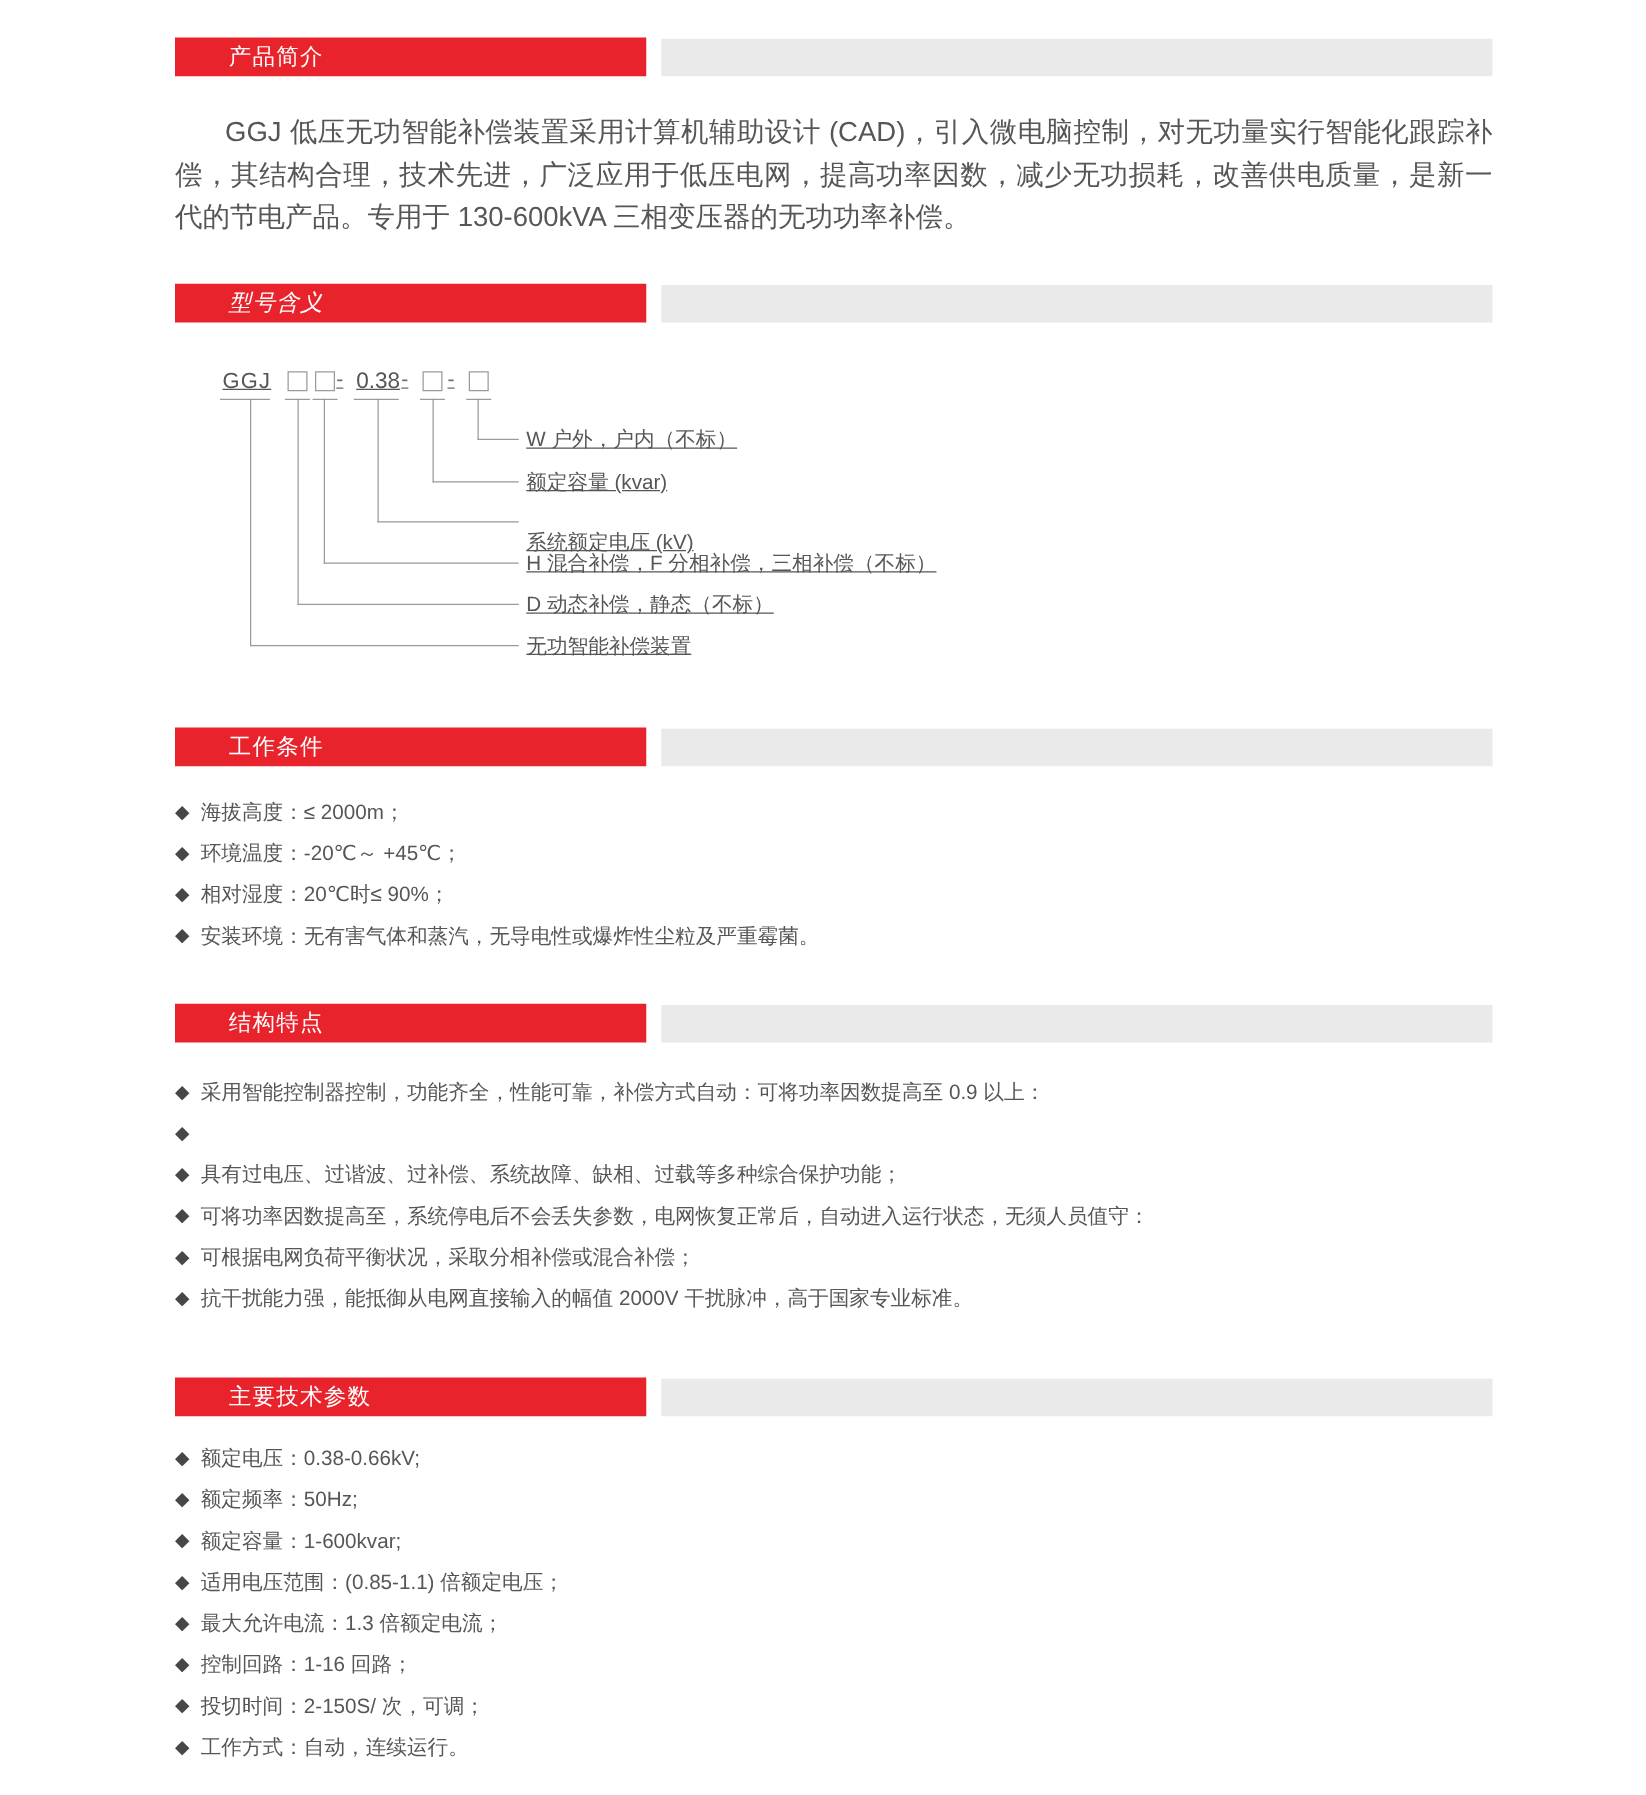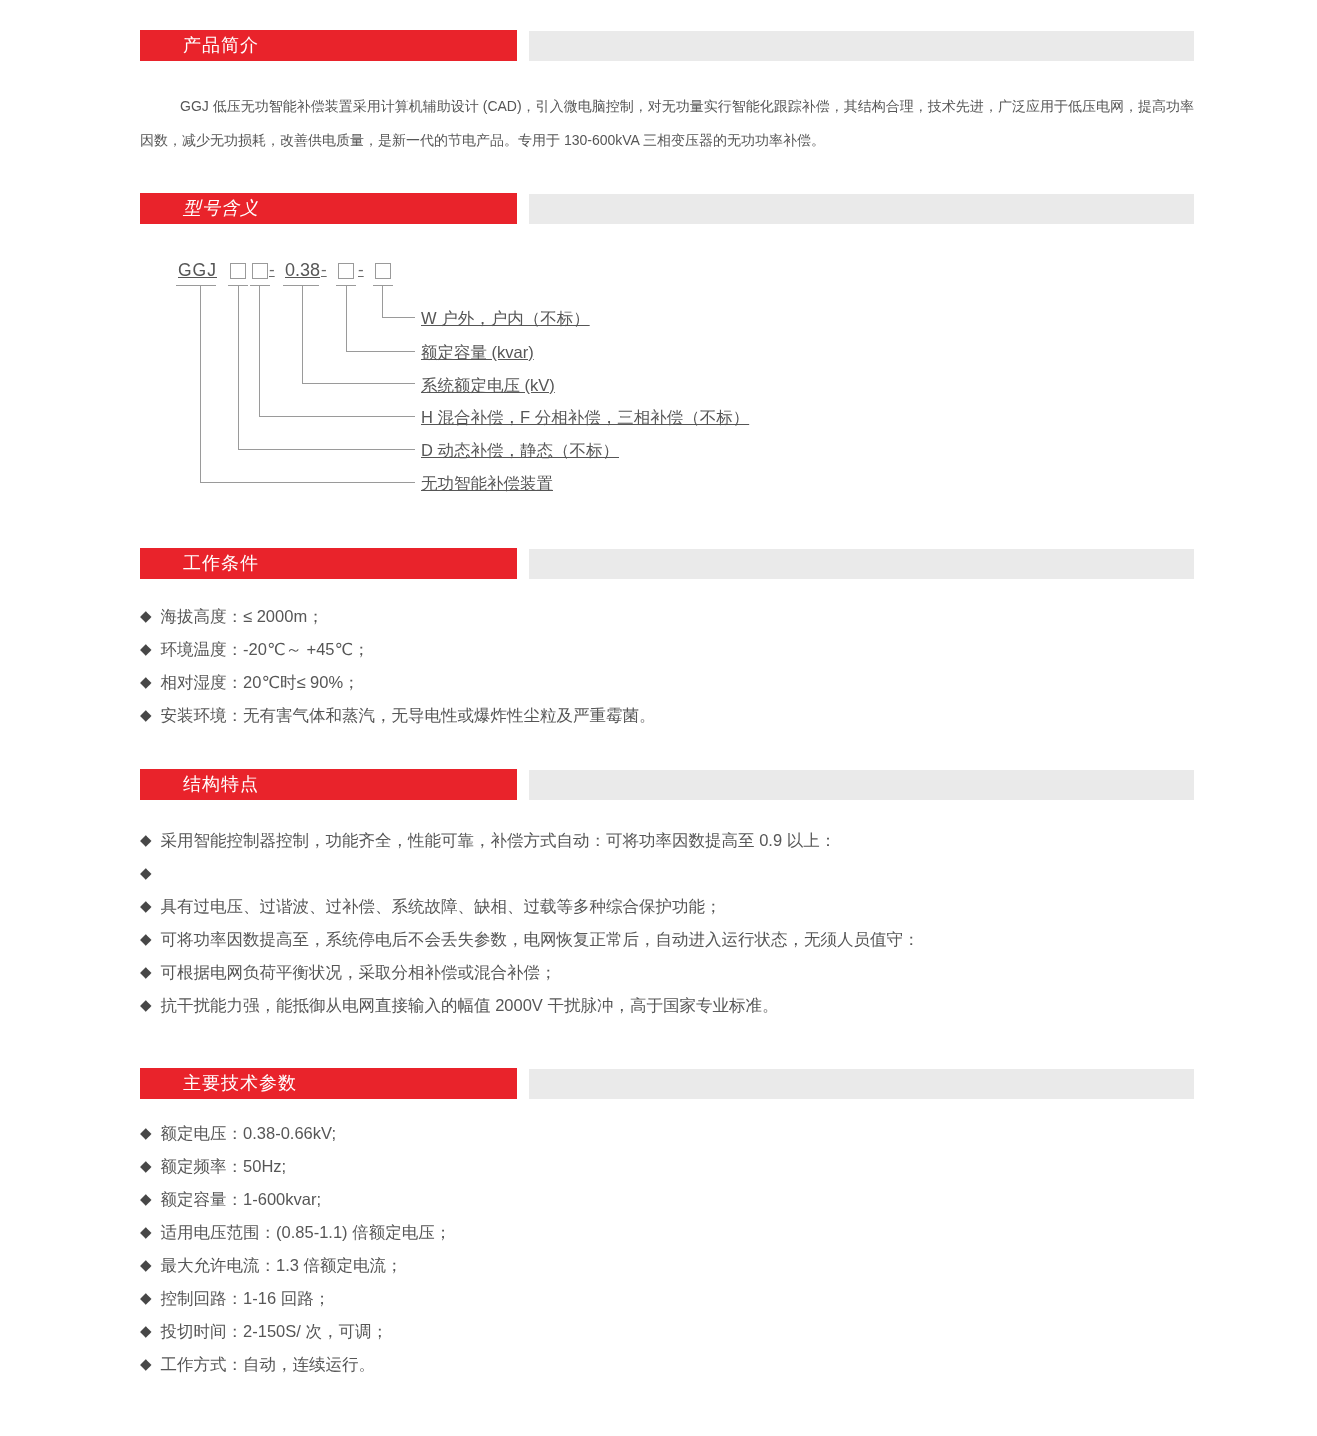--- a/index.html
+++ b/index.html
@@ -30,21 +30,21 @@
     letter-spacing: 1px;
   }
   .sh-gray {
     position: absolute; left: 389px; right: 0; top: 1px;
     height: 30px;
     background: #eaeaea;
   }
   
   .intro-para {
     margin: 28px 0 0 0;
-    font-size: 14px;
+    font-size: 22px;
     line-height: 34px;
     text-indent: 40px;
     text-align: justify;
   }
   .mt-h2 { margin-top: 36px; font-style: italic; }
   .mt-h3 { margin-top: 43px; }
   .mt-h4 { margin-top: 43px; }
   .mt-h5 { margin-top: 52px; }
   
   .diagram {
@@ -84,21 +84,21 @@
   .cVolt { left: 162px; width: 113px; height: 99px; }
   .cH    { left: 119px; width: 156px; height: 132px; }
   .cD    { left: 98px;  width: 177px; height: 165px; }
   .cMain { left: 60px;  width: 215px; height: 198px; }
   .m-label {
     left: 281px;
     font-size: 16.5px;
     line-height: 20px;
     white-space: nowrap;
   }
-  .l1 { top: 48px; } .l2 { top: 82px; } .l3 { top: 115px; }
+  .l1 { top: 48px; } .l2 { top: 82px; } .l3 { top: 130px; }
   .l4 { top: 147px; } .l5 { top: 180px; } .l6 { top: 213px; }
   
   .blist { margin: 0; }
   .blist.wc { margin-top: 26px; }
   .blist.ft { margin-top: 29px; }
   .blist.pm { margin-top: 23px; }
   .li {
     display: flex;
     align-items: flex-start;
     margin-bottom: 11px;

